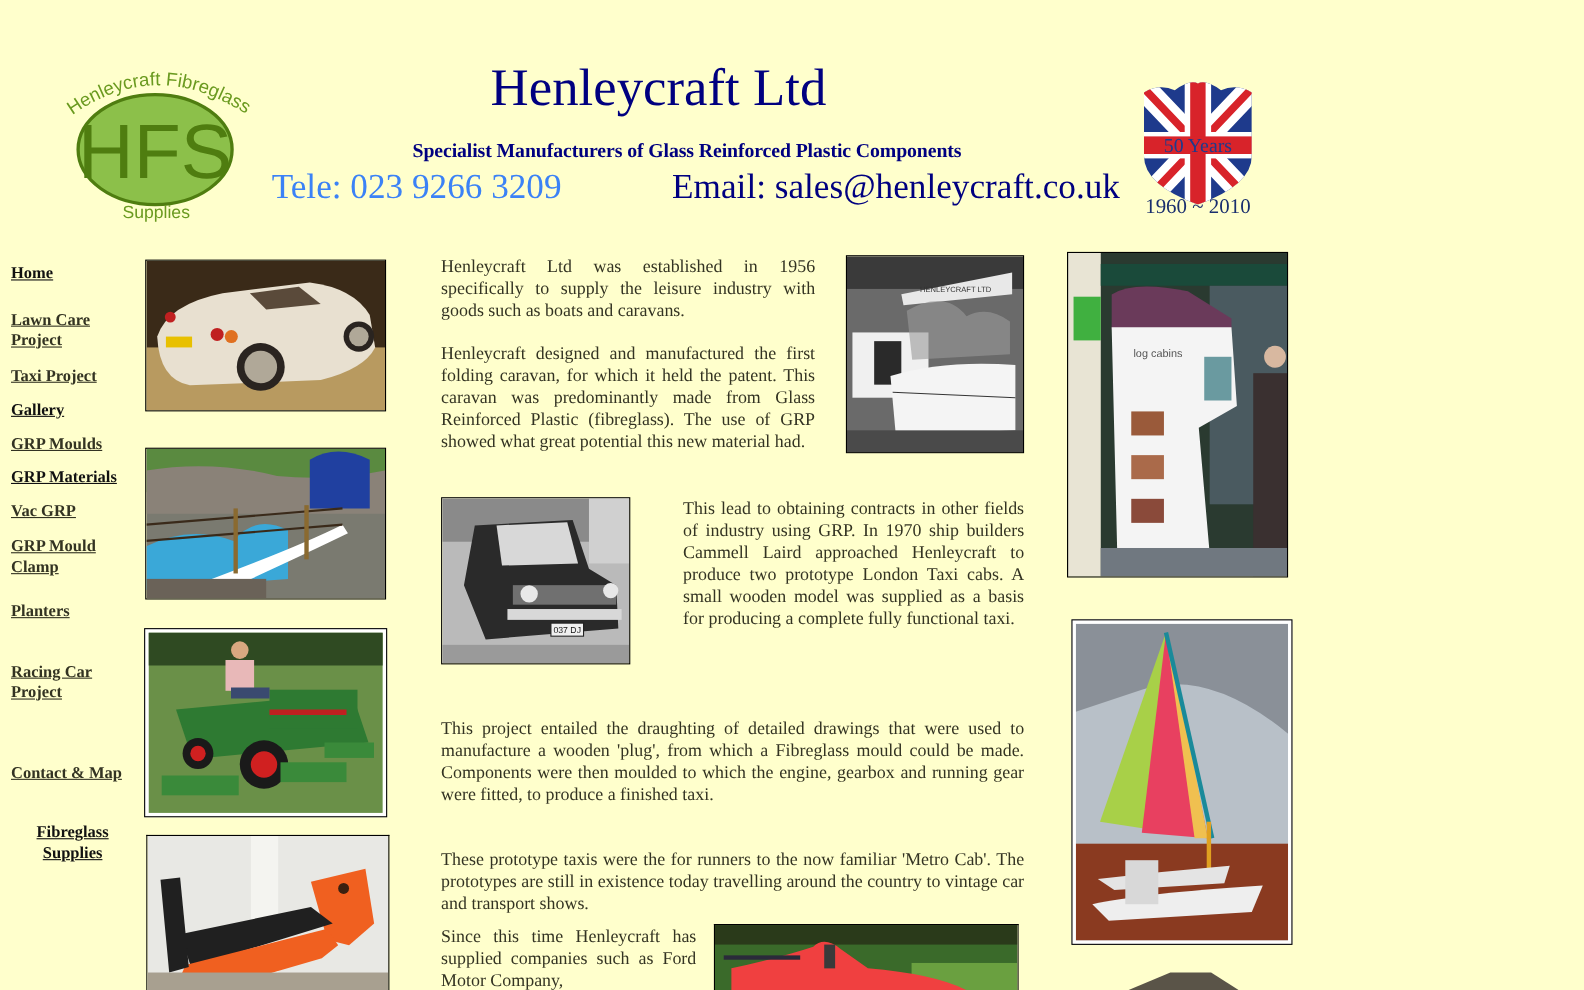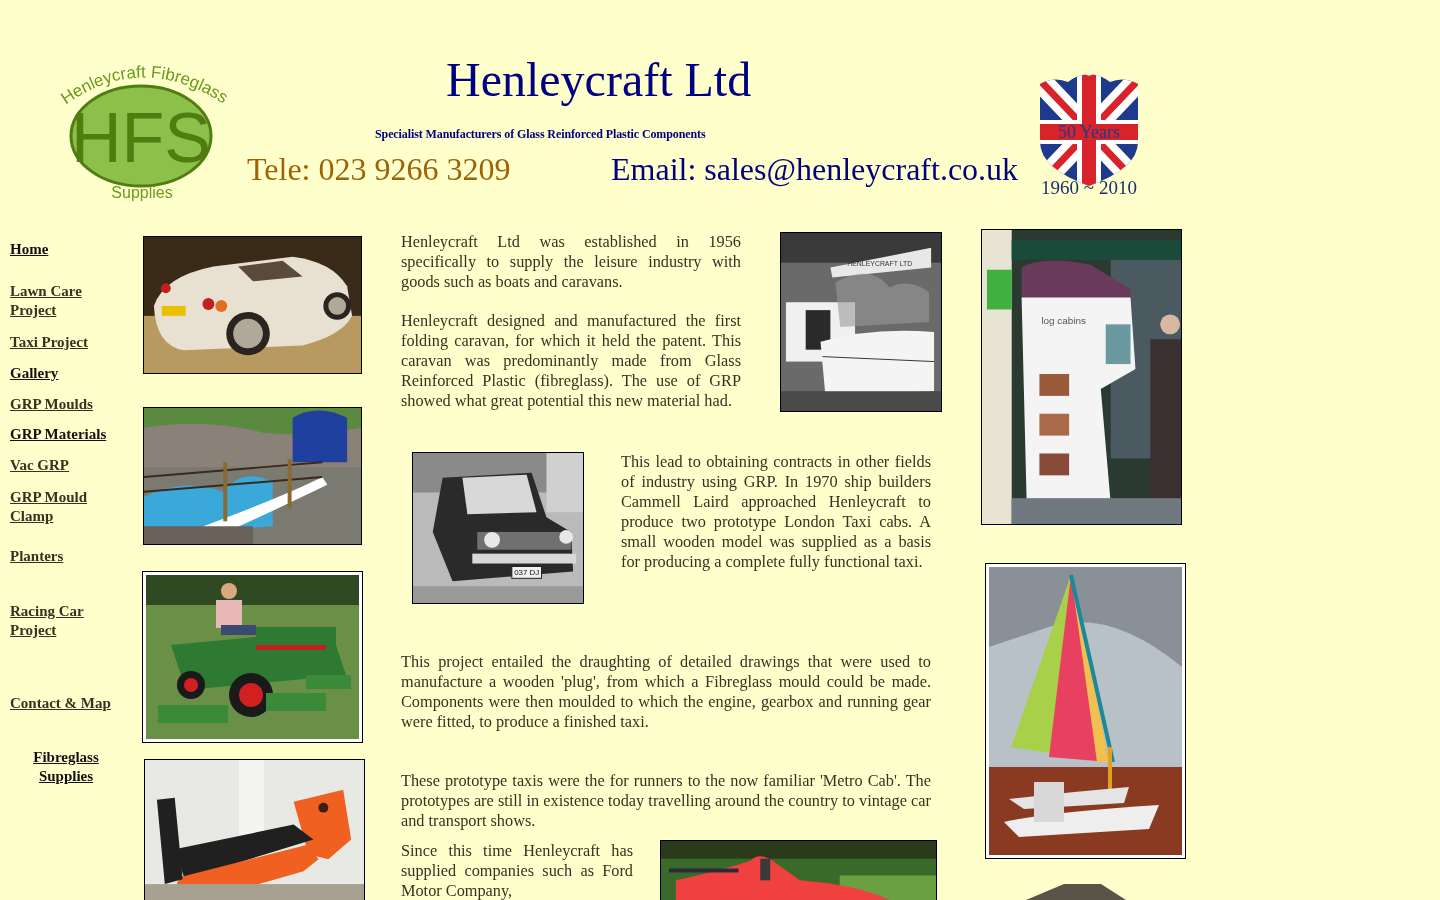--- a/index.html
+++ b/index.html
@@ -7,34 +7,34 @@
     width:1440px; height:900px; overflow:hidden; position:relative;
     background:#ffffcc;
     font-family:"Liberation Serif", serif;
     color:#333322;
   }
   .abs { position:absolute; }
 
   
   .logo { left:52px; top:58px; width:178px; height:148px; }
   .title { left:446px; top:52px; font-size:48px; color:#000080; white-space:nowrap; line-height:56px; }
-  .tagline { left:375px; top:127px; font-size:12px; font-weight:bold; color:#000080; white-space:nowrap; letter-spacing:-0.1px;}
-  .phone { left:247px; top:150px; font-size:32px; color:#a16207; white-space:nowrap; line-height:38px; }
+  .tagline { left:375px; top:127px; font-size:18px; font-weight:bold; color:#000080; white-space:nowrap; letter-spacing:-0.1px;}
+  .phone { left:247px; top:150px; font-size:32px; color:#3b82f6; white-space:nowrap; line-height:38px; }
   .email { left:611px; top:150px; font-size:32px; color:#000080; white-space:nowrap; line-height:38px; }
   .badge { left:1032px; top:72px; width:114px; height:128px; }
 
   
   .nav a {
     position:absolute; font-weight:bold; font-size:15px; line-height:19px;
     color:#333322; text-decoration:underline; display:block;
   }
   .nav a.dark { color:#111111; }
 
   
-  .photo { position:absolute; border:1px solid #000; box-sizing:border-box; overflow:hidden;margin-left:11px; }
+  .photo { position:absolute; border:1px solid #000; box-sizing:border-box; overflow:hidden; }
   .photo.framed { border:1px solid #000; padding:3px; background:#ffffff; }
   .photo svg { display:block; width:100%; height:100%; }
 
   
   .para { position:absolute; font-size:16.3px; line-height:20px; text-align:justify; color:#333322; }
   .para p { margin:0; }
 </style>
 </head>
 <body>
 

